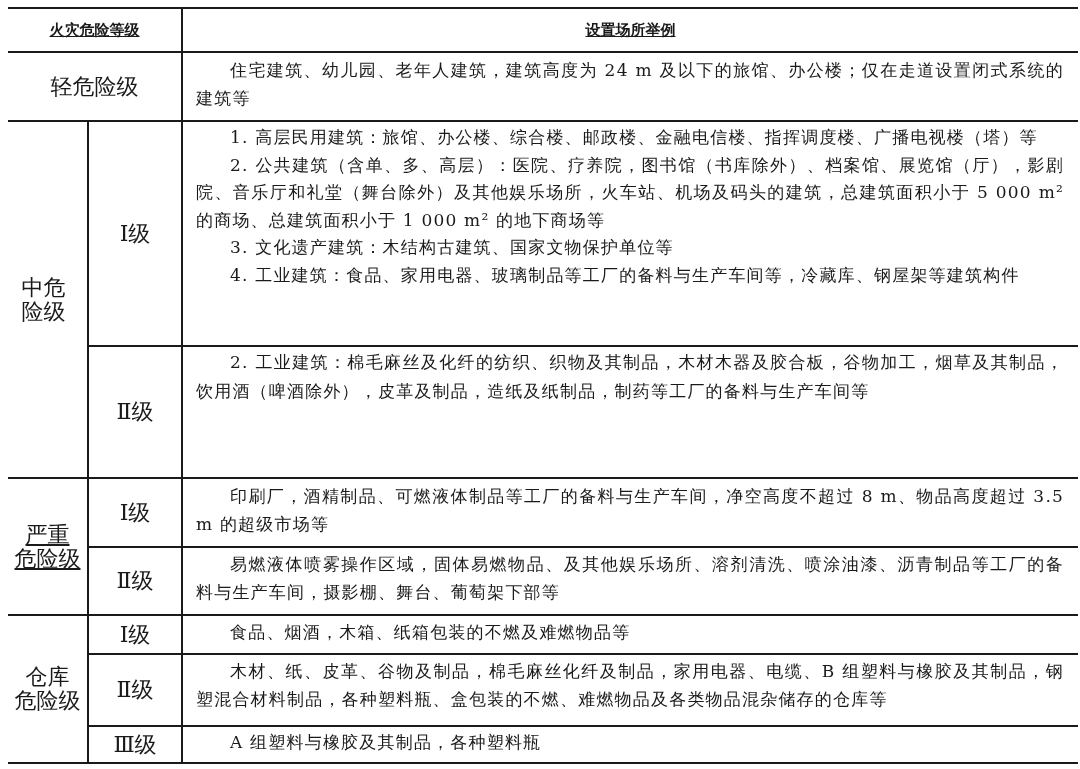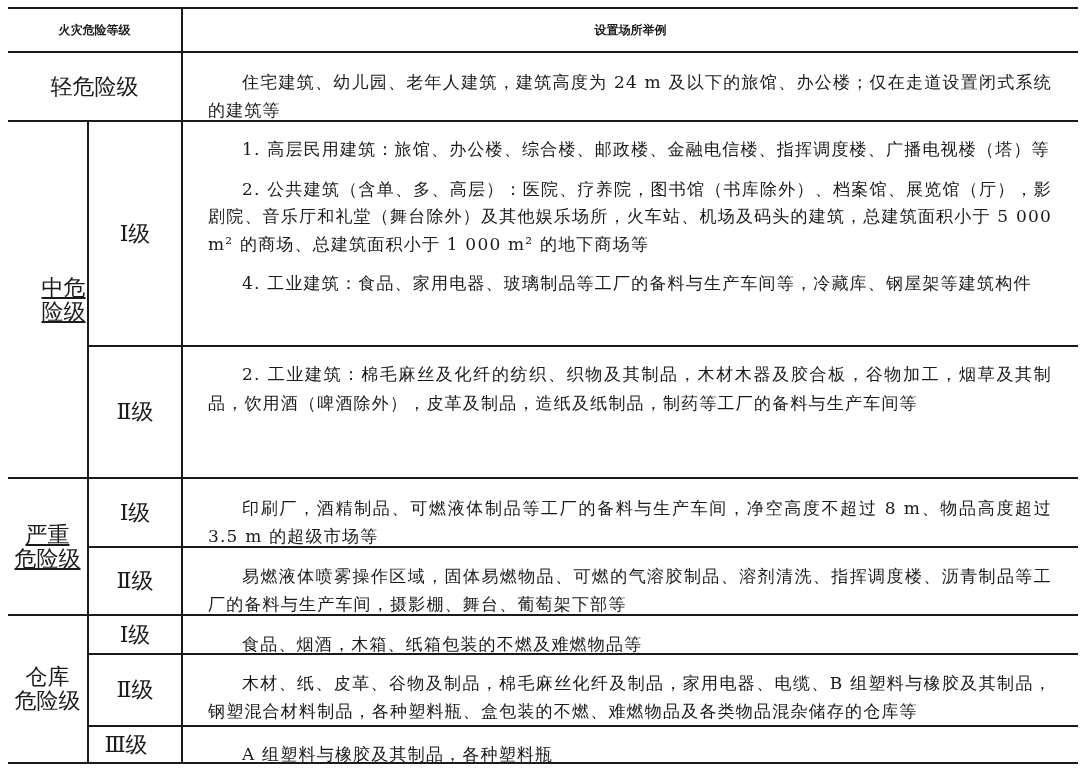--- a/index.html
+++ b/index.html
@@ -3,24 +3,24 @@
 <meta charset="utf-8">
 <style>
   html, body { margin: 0; padding: 0; background: #ffffff; }
   body { width: 1080px; height: 769px; position: relative; overflow: hidden;
          font-family: "DejaVu Serif", "Liberation Serif", serif; color: #1a1a1a; }
   .tbl { position: absolute; left: 0; top: 7px; width: 1080px; }
   .hline { position: absolute; height: 2px; background: #1a1a1a; }
   .vline { position: absolute; width: 2px; background: #1a1a1a; }
   .cell { position: absolute; display: flex; align-items: center; justify-content: center;
           text-align: center; font-size: 22px; line-height: 24px; }
-  .hdr { font-family: "DejaVu Sans", "Liberation Sans", sans-serif; font-weight: bold; font-size: 12px; }
+  .hdr { font-family: "DejaVu Sans", "Liberation Sans", sans-serif; font-weight: bold; font-size: 15px; text-decoration: underline; }
   .content { position: absolute; font-size: 17px; line-height: 27.5px; letter-spacing: 1.2px;
              text-align: justify; }
-  .content p { margin: 12px; text-indent: 2em; }
+  .content p { margin: 0; text-indent: 2em; }
   .lvl { white-space: pre-line; }
 </style>
 </head>
 <body>
 
 <div class="tbl">
 
   <div class="hline" style="top:0px; left:8px; width:1070px;"></div>
   <div class="hline" style="top:44px; left:8px; width:1070px;"></div>
   <div class="hline" style="top:113px; left:8px; width:1070px;"></div>
@@ -36,52 +36,53 @@
   <div class="vline" style="left:87px; top:113px; height:644px;"></div>
 
   <div class="cell hdr" style="left:8px; top:2px; width:173px; height:42px;">火灾危险等级</div>
   <div class="cell hdr" style="left:183px; top:2px; width:895px; height:42px;">设置场所举例</div>
 
   <div class="cell lvl" style="left:8px; top:46px; width:173px; height:67px;">轻危险级</div>
   <div class="content" style="left:196px; top:50px; width:868px;">
     <p>住宅建筑、幼儿园、老年人建筑，建筑高度为 24 m 及以下的旅馆、办公楼；仅在走道设置闭式系统的建筑等</p>
   </div>
 
-  <div class="cell lvl" style="left:24px; top:115px; width:79px; height:355px;text-decoration:underline;">中危
+  <div class="cell lvl" style="left:4px; top:115px; width:79px; height:355px;">中危
 险级</div>
   <div class="cell" style="left:89px; top:115px; width:92px; height:223px;">Ⅰ级</div>
   <div class="content" style="left:196px; top:117px; width:868px;">
     <p>1. 高层民用建筑：旅馆、办公楼、综合楼、邮政楼、金融电信楼、指挥调度楼、广播电视楼（塔）等</p>
     <p>2. 公共建筑（含单、多、高层）：医院、疗养院，图书馆（书库除外）、档案馆、展览馆（厅），影剧院、音乐厅和礼堂（舞台除外）及其他娱乐场所，火车站、机场及码头的建筑，总建筑面积小于 5 000 m² 的商场、总建筑面积小于 1 000 m² 的地下商场等</p>
+    <p>3. 文化遗产建筑：木结构古建筑、国家文物保护单位等</p>
     <p>4. 工业建筑：食品、家用电器、玻璃制品等工厂的备料与生产车间等，冷藏库、钢屋架等建筑构件</p>
   </div>
 
   <div class="cell" style="left:89px; top:340px; width:92px; height:130px;">Ⅱ级</div>
   <div class="content" style="left:196px; top:341px; width:868px; line-height:28.5px;">
     <p>2. 工业建筑：棉毛麻丝及化纤的纺织、织物及其制品，木材木器及胶合板，谷物加工，烟草及其制品，饮用酒（啤酒除外），皮革及制品，造纸及纸制品，制药等工厂的备料与生产车间等</p>
   </div>
 
   <div class="cell lvl" style="left:8px; top:472px; width:79px; height:135px;text-decoration:underline;">严重
 危险级</div>
   <div class="cell" style="left:89px; top:472px; width:92px; height:67px;">Ⅰ级</div>
   <div class="content" style="left:196px; top:476px; width:868px;">
     <p>印刷厂，酒精制品、可燃液体制品等工厂的备料与生产车间，净空高度不超过 8 m、物品高度超过 3.5 m 的超级市场等</p>
   </div>
   <div class="cell" style="left:89px; top:541px; width:92px; height:66px;">Ⅱ级</div>
   <div class="content" style="left:196px; top:544px; width:868px;">
-    <p>易燃液体喷雾操作区域，固体易燃物品、可燃的气溶胶制品、溶剂清洗、指挥调度楼、沥青制品等工厂的备料与生产车间，摄影棚、舞台、葡萄架下部等</p>
+    <p>易燃液体喷雾操作区域，固体易燃物品、及其他娱乐场所、溶剂清洗、喷涂油漆、沥青制品等工厂的备料与生产车间，摄影棚、舞台、葡萄架下部等</p>
   </div>
 
   <div class="cell lvl" style="left:8px; top:609px; width:79px; height:146px;">仓库
 危险级</div>
   <div class="cell" style="left:89px; top:609px; width:92px; height:37px;">Ⅰ级</div>
   <div class="content" style="left:196px; top:612px; width:868px;">
     <p>食品、烟酒，木箱、纸箱包装的不燃及难燃物品等</p>
   </div>
   <div class="cell" style="left:89px; top:648px; width:92px; height:70px;">Ⅱ级</div>
   <div class="content" style="left:196px; top:651px; width:868px;">
     <p>木材、纸、皮革、谷物及制品，棉毛麻丝化纤及制品，家用电器、电缆、B 组塑料与橡胶及其制品，钢塑混合材料制品，各种塑料瓶、盒包装的不燃、难燃物品及各类物品混杂储存的仓库等</p>
   </div>
-  <div class="cell" style="left:80px; top:720px; width:92px; height:35px;">Ⅲ级</div>
+  <div class="cell" style="left:89px; top:720px; width:92px; height:35px;">Ⅲ级</div>
   <div class="content" style="left:196px; top:722px; width:868px;">
     <p>A 组塑料与橡胶及其制品，各种塑料瓶</p>
   </div>
 </div>
 
 </body></html>

